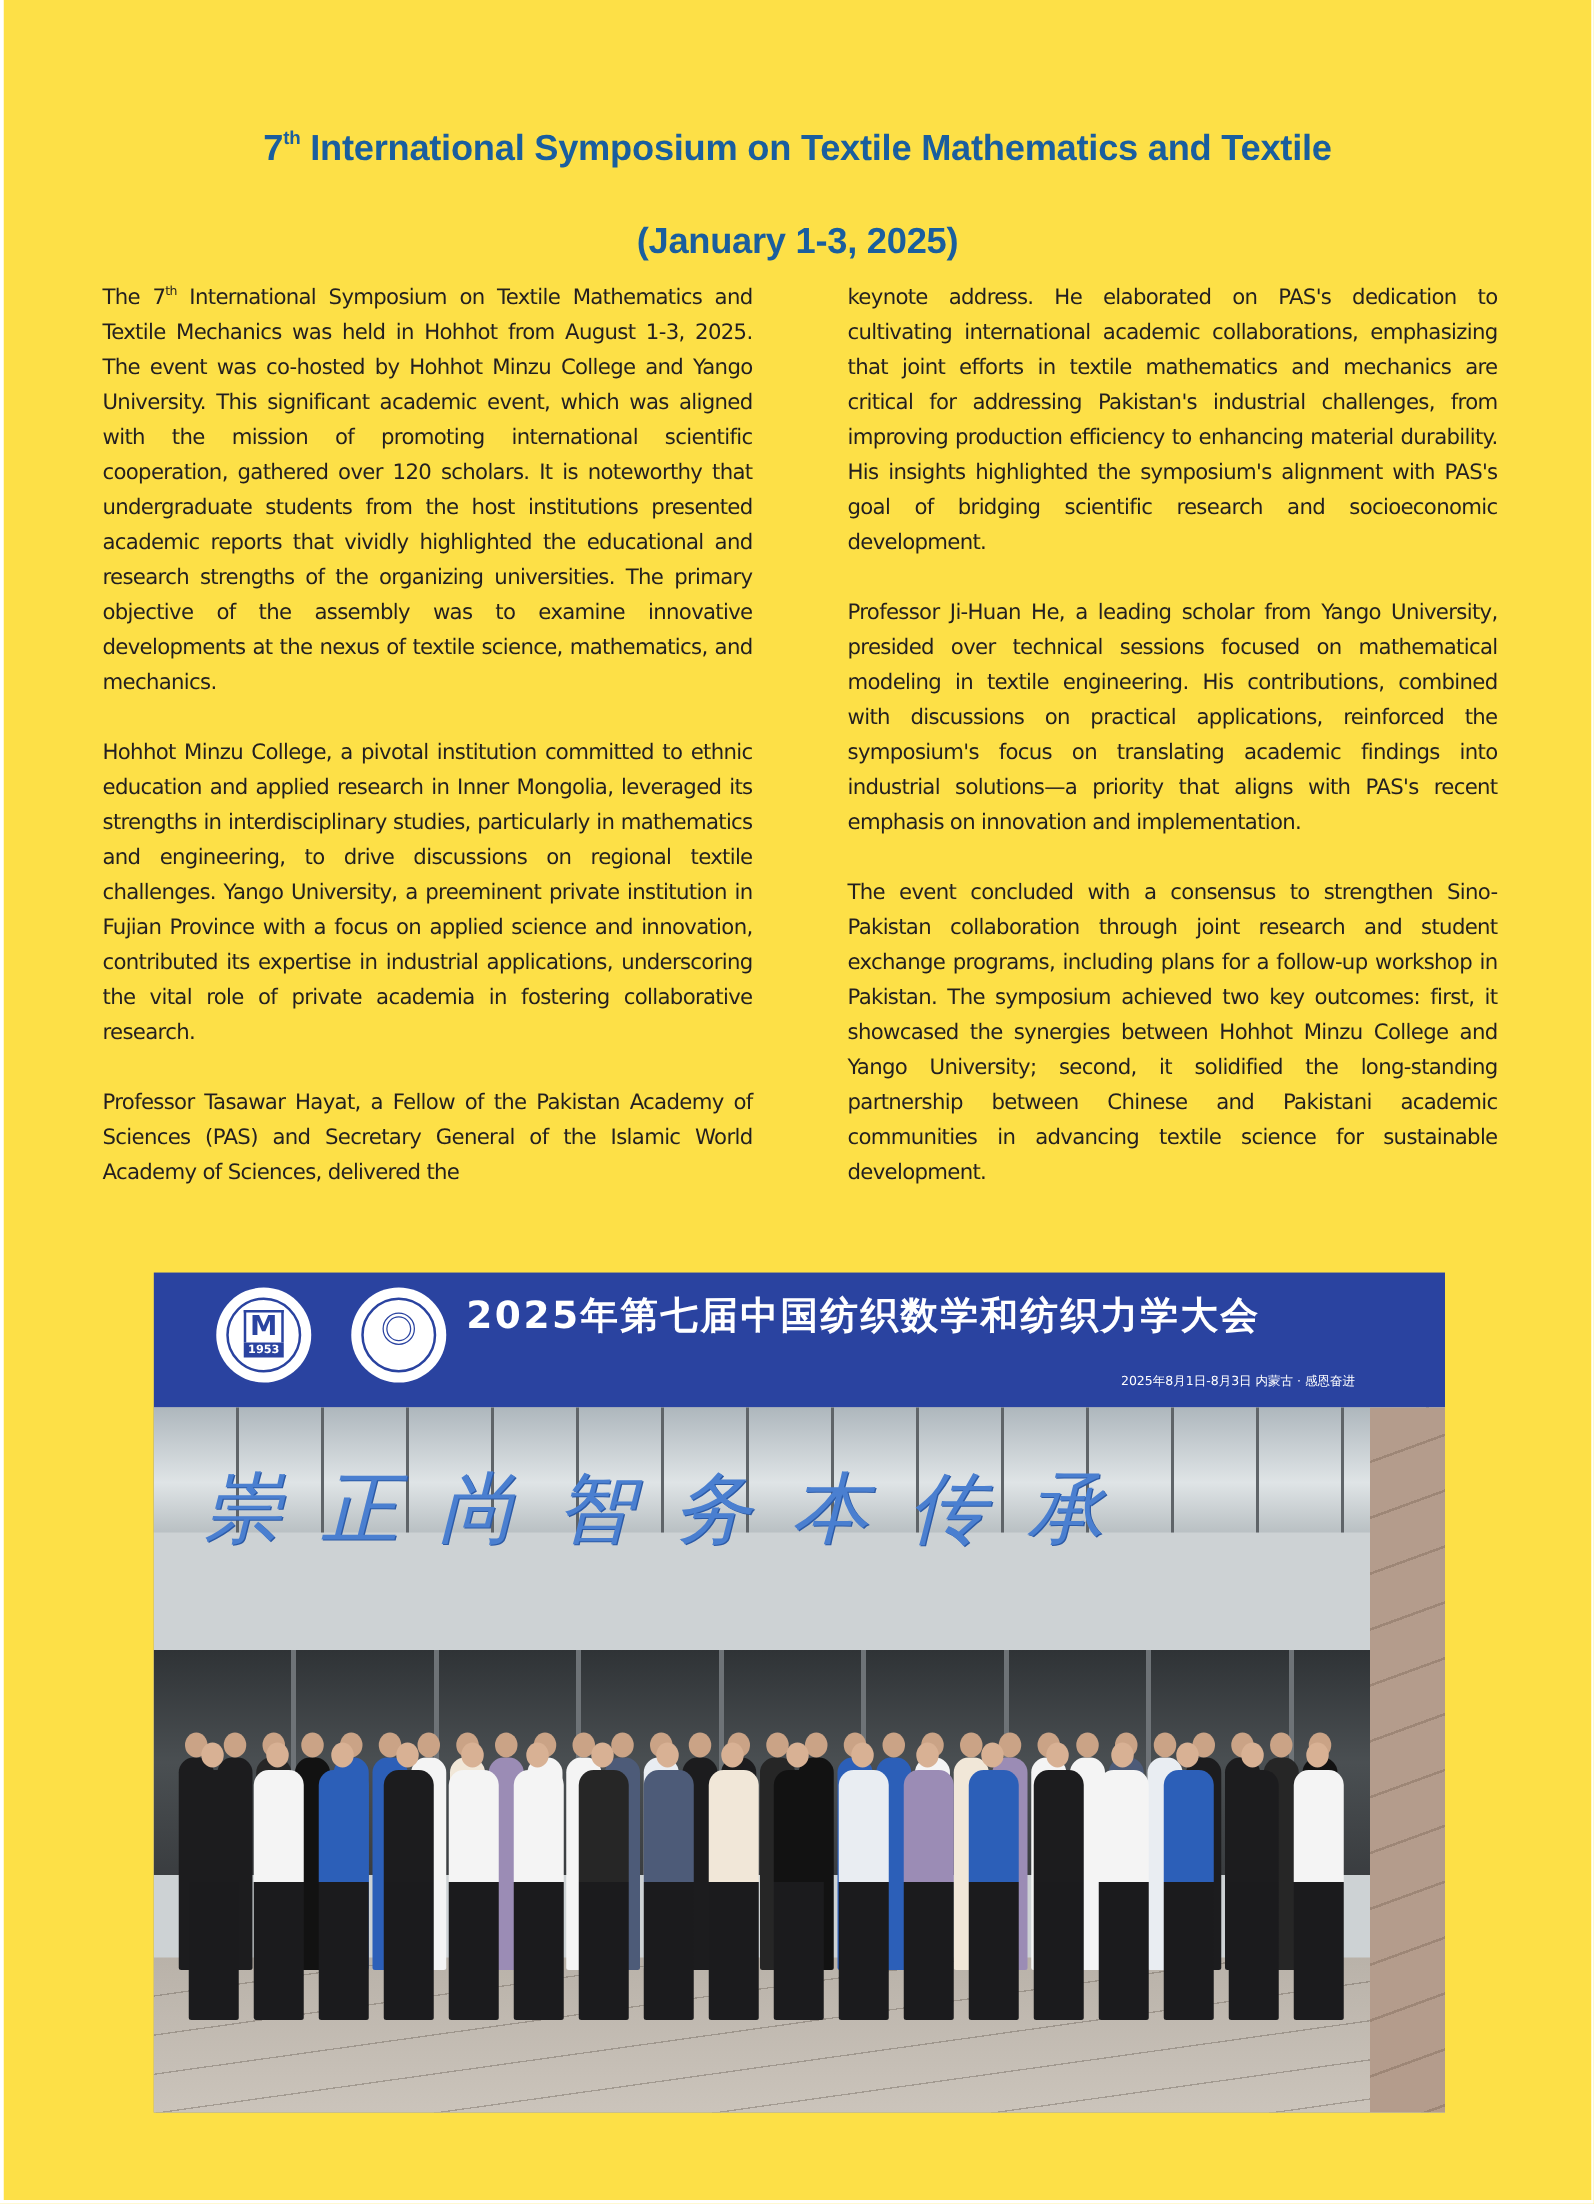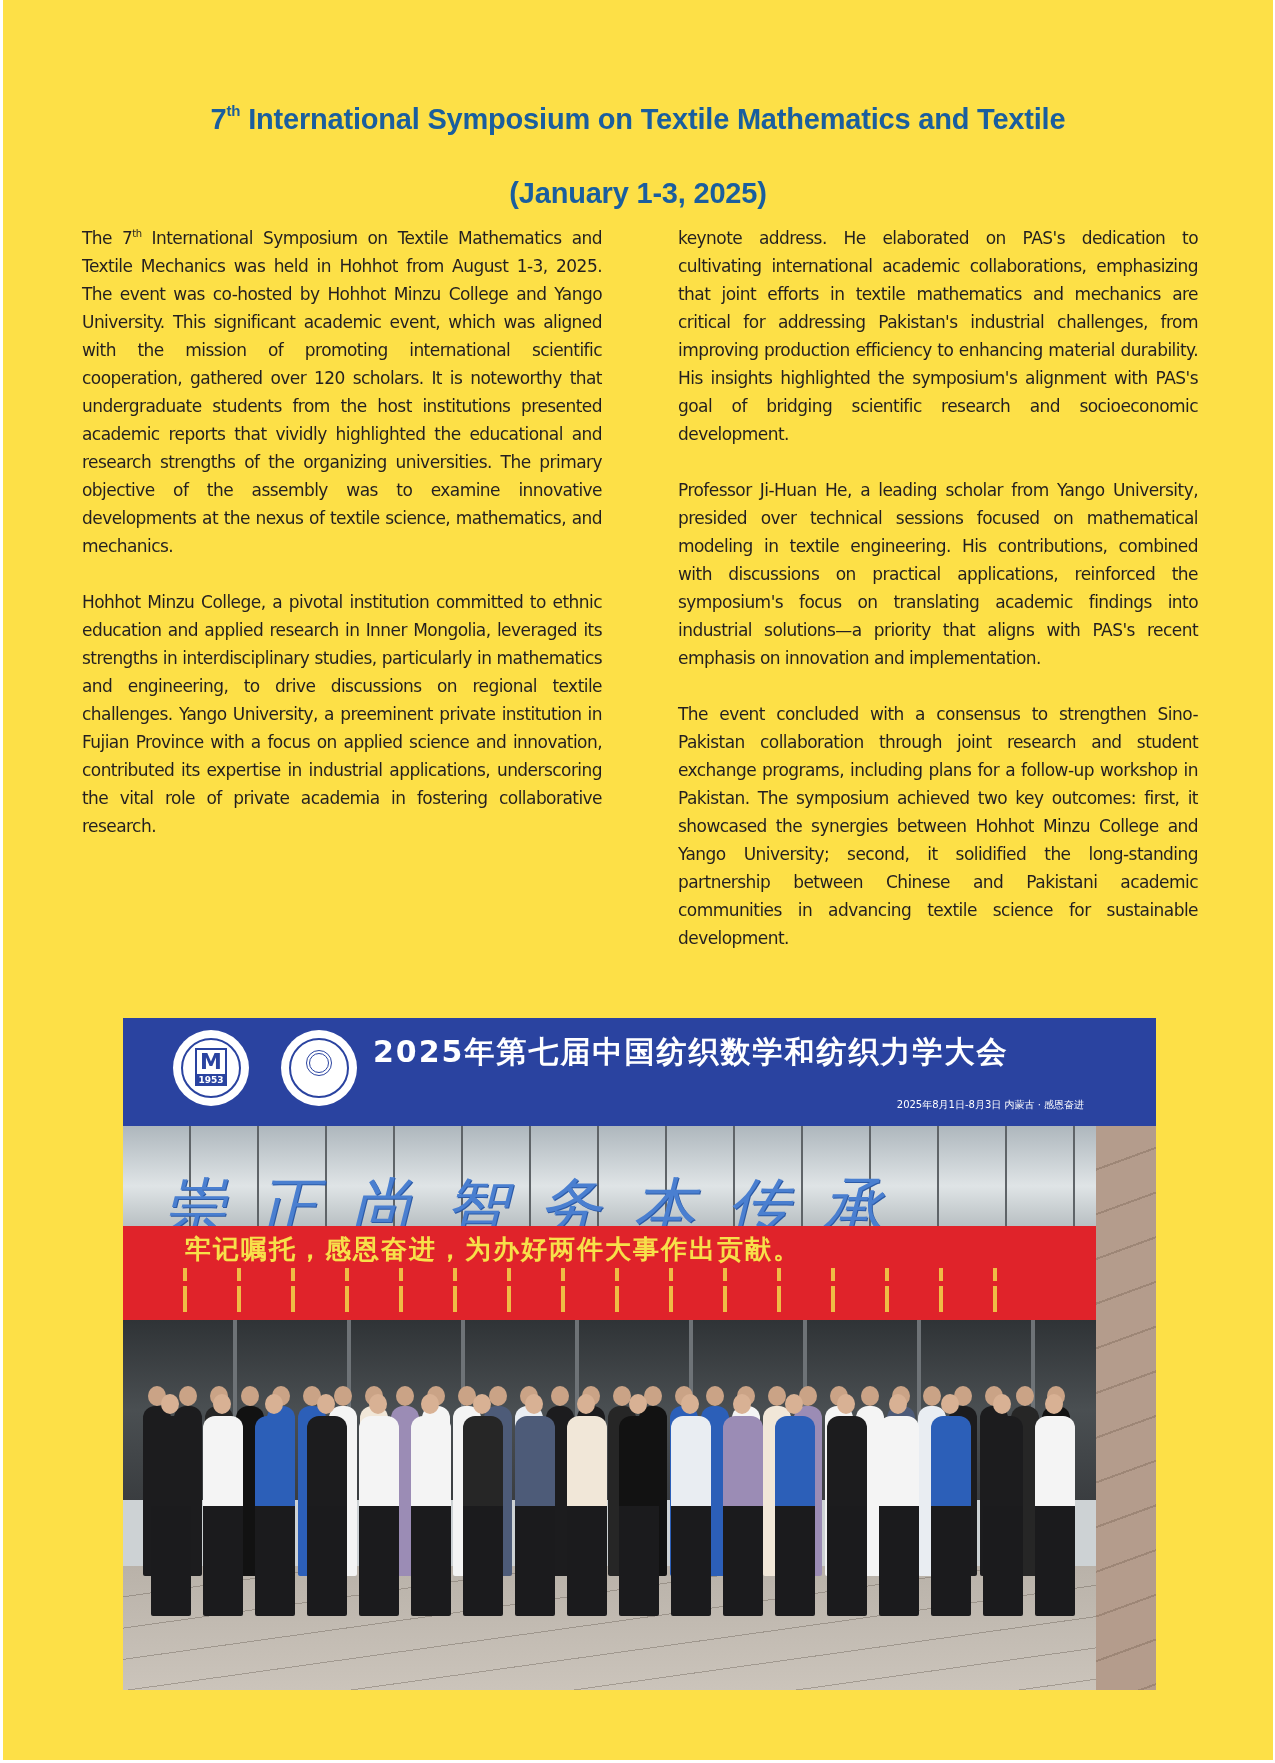--- a/index.html
+++ b/index.html
@@ -157,20 +157,21 @@
     <span>7</span><sup>th</sup><span> International Symposium on Textile Mathematics and Textile</span><br>
     <br>
     <span>(January 1-3, 2025)</span>
   </h1>
 
   <div class="col left">
     <p>
       <span>The 7</span><sup>th</sup><span> International Symposium on Textile Mathematics and Textile Mechanics was held in Hohhot from August 1-3, 2025. The event was co-hosted by Hohhot Minzu College and Yango University. This significant academic event, which was aligned with the mission of promoting international scientific cooperation, gathered over 120 scholars. It is noteworthy that undergraduate students from the host institutions presented academic reports that vividly highlighted the educational and research strengths of the organizing universities. The primary objective of the assembly was to examine innovative developments at the nexus of textile science, mathematics, and mechanics.</span>
     </p>
     <p>Hohhot Minzu College, a pivotal institution committed to ethnic education and applied research in Inner Mongolia, leveraged its strengths in interdisciplinary studies, particularly in mathematics and engineering, to drive discussions on regional textile challenges. Yango University, a preeminent private institution in Fujian Province with a focus on applied science and innovation, contributed its expertise in industrial applications, underscoring the vital role of private academia in fostering collaborative research.</p>
+    <p>Professor Tasawar Hayat, a Fellow of the Pakistan Academy of Sciences (PAS) and Secretary General of the Islamic World Academy of Sciences, delivered the</p>
   </div>
 
   <div class="col right">
     <p>keynote address. He elaborated on PAS's dedication to cultivating international academic collaborations, emphasizing that joint efforts in textile mathematics and mechanics are critical for addressing Pakistan's industrial challenges, from improving production efficiency to enhancing material durability. His insights highlighted the symposium's alignment with PAS's goal of bridging scientific research and socioeconomic development.</p>
     <p>Professor Ji-Huan He, a leading scholar from Yango University, presided over technical sessions focused on mathematical modeling in textile engineering. His contributions, combined with discussions on practical applications, reinforced the symposium's focus on translating academic findings into industrial solutions—a priority that aligns with PAS's recent emphasis on innovation and implementation.</p>
     <p>The event concluded with a consensus to strengthen Sino-Pakistan collaboration through joint research and student exchange programs, including plans for a follow-up workshop in Pakistan. The symposium achieved two key outcomes: first, it showcased the synergies between Hohhot Minzu College and Yango University; second, it solidified the long-standing partnership between Chinese and Pakistani academic communities in advancing textile science for sustainable development.</p>
   </div>
 
   <div class="figure">
     <div class="banner">
@@ -188,24 +189,20 @@
           </div>
       </div>
       <div class="banner-cn">2025年第七届中国纺织数学和纺织力学大会</div>
       <div class="banner-date">2025年8月1日-8月3日  内蒙古 · 感恩奋进</div>
     </div>
 
     <div class="photo">
       <div class="windows">
         <div class="motto">崇正尚智务本传承</div>
       </div>
-      <div class="red-banner">
-        <div class="red-cn">牢记嘱托，感恩奋进，为办好两件大事作出贡献。</div>
-        <div class="red-mn"></div>
-      </div>
       <div class="lobby"></div>
       <div class="ground"></div>
       <div class="people" id="people">
           <div class="person" style="left: 20px; height: 170px; background: rgb(28, 28, 30); bottom: 40px;">
             <div class="head" style="top: -20px; background: rgb(202, 163, 134);"></div>
           </div>
           <div class="person" style="left: 51px; height: 170px; background: rgb(28, 28, 30); bottom: 40px;">
             <div class="head" style="top: -20px; background: rgb(202, 163, 134);"></div>
           </div>
           <div class="person" style="left: 82px; height: 170px; background: rgb(38, 38, 38); bottom: 40px;">

